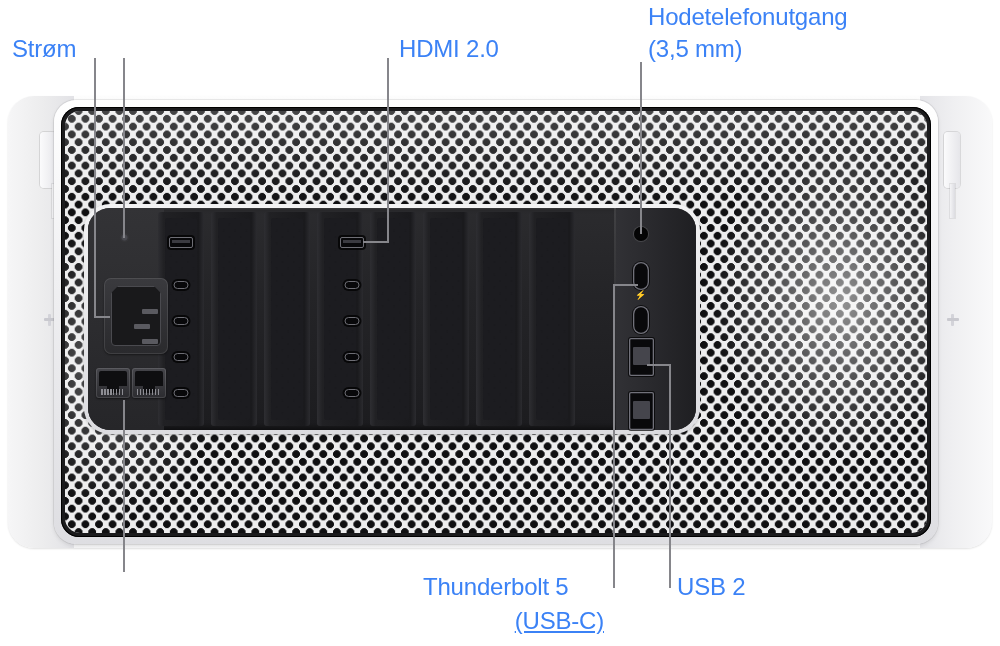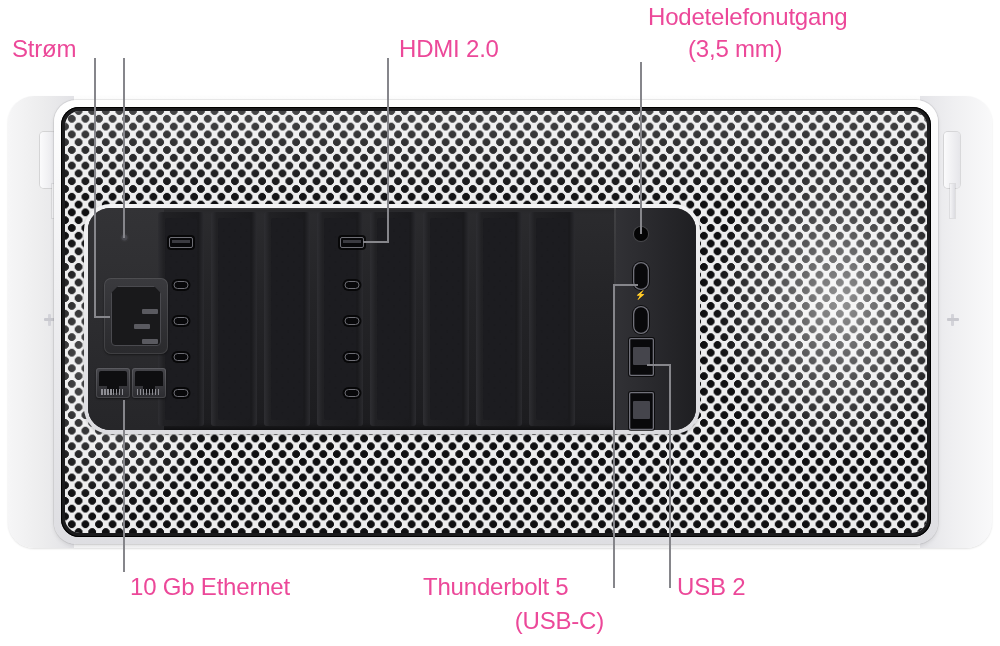--- a/index.html
+++ b/index.html
@@ -15,25 +15,25 @@
     position: relative;
     width: 1000px; height: 646px;
     background: #ffffff;
   }
 
   
   .label {
     position: absolute;
     font-size: 24px;
     line-height: 30px;
-    color: #ec4899;
+    color: #3b82f6;
     white-space: pre;
     letter-spacing: -0.2px;
   }
-  .label.right { text-align: right; }
+  .label.right { text-align: right; text-decoration: underline; }
 
   
   .leader {
     position: absolute;
     background: #86868b;
   }
   .leader.v { width: 2px; }
   .leader.h { height: 2px; }
 
   
@@ -431,22 +431,21 @@
 
   <div class="leader v" style="left:669px; top:364px; height:224px"></div>
   <div class="leader h" style="left:647px; top:364px; width:24px"></div>
 
   <div class="label" style="left:12px; top:34px">Strøm</div>
 
 
   <div class="label" style="left:399px; top:34px">HDMI 2.0</div>
 
   <div class="label" style="left:648px; top:2px">Hodetelefonutgang</div>
-  <div class="label" style="left:688px; top:34px">(3,5 mm)</div>
-
-  <div class="label" style="left:130px; top:572px">10 Gb Ethernet</div>
+  <div class="label" style="left:648px; top:34px">(3,5 mm)</div>
+
 
   <div class="label" style="left:423px; top:572px">Thunderbolt 5</div>
   <div class="label right" style="left:423px; top:606px; width:181px">(USB-C)</div>
 
   <div class="label" style="left:677px; top:572px">USB 2</div>
 
 </div>
 
 </body></html>

